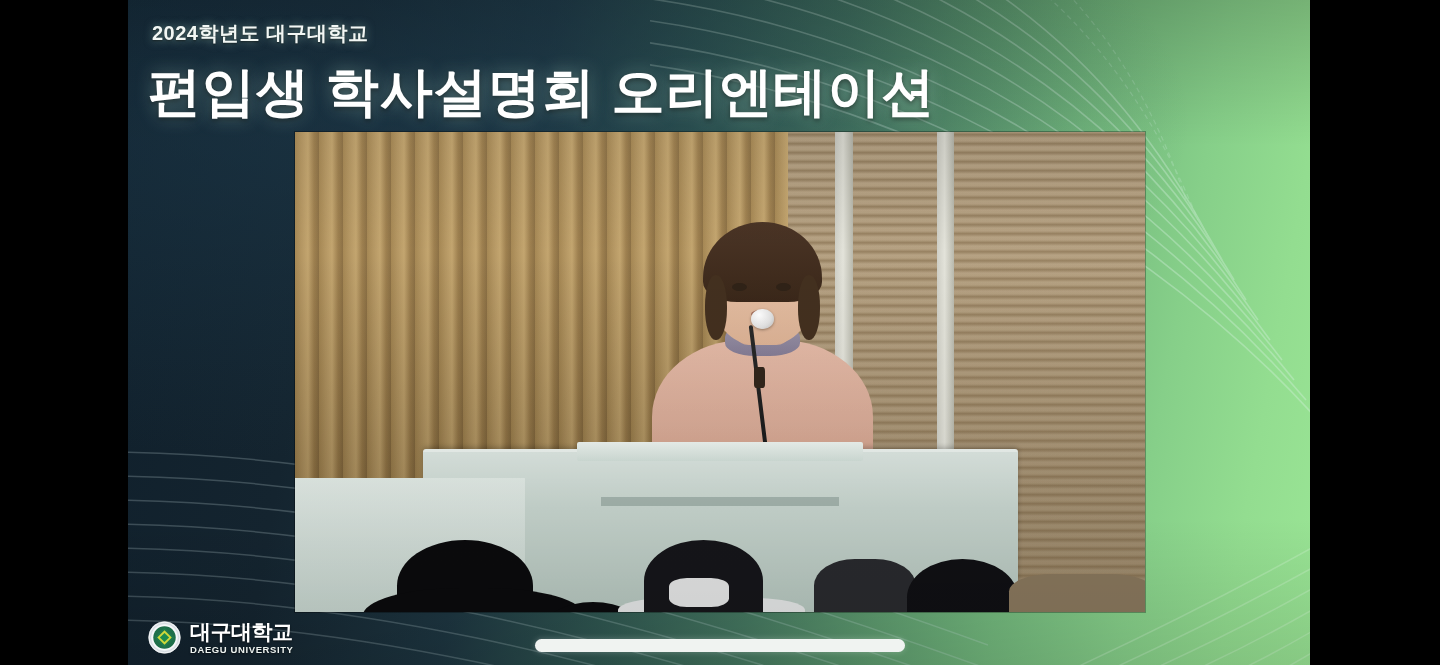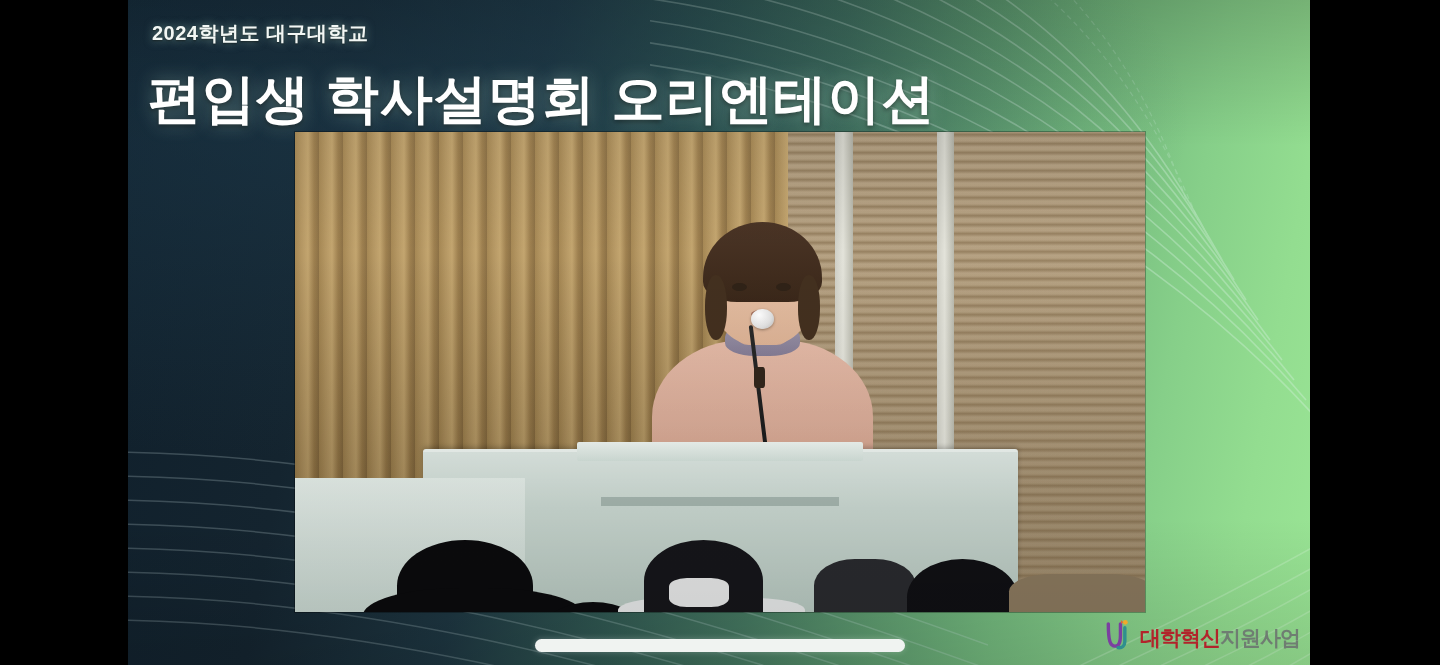--- a/index.html
+++ b/index.html
@@ -100,21 +100,21 @@
   #subtitle {
     font-size: 20px;
     font-weight: 700;
     letter-spacing: 0.5px;
     color: #f2f7f4;
     text-shadow: 0 0 10px rgba(180,230,210,0.55), 0 1px 2px rgba(0,0,0,0.65);
     margin-left: 4px;
     white-space: nowrap;
   }
   #title {
-    margin-top: 23px;
+    margin-top: 16px;
     font-size: 53px;
     font-weight: 800;
     letter-spacing: 1px;
     line-height: 1.08;
     color: #ffffff;
     text-shadow:
       0 0 18px rgba(190,235,215,0.40),
       0 2px 5px rgba(0,0,0,0.55);
     white-space: nowrap;
   }
@@ -439,32 +439,38 @@
         <div id="aud-mask"></div>
         <div id="chair-1"></div>
         <div class="audience-head" id="aud-4"></div>
         <div class="audience-head" id="aud-5"></div>
         <div id="aud-jacket"></div>
 
         <div id="video-grade"></div>
       </div>
     </div>
 
-
-    <div id="logo-innovation">
-      <svg id="uj-mark" viewBox="0 0 60 70">
-        <path d="M8 12 C 8 48, 12 58, 22 58 C 30 58, 33 50, 33 36 L 33 12" fill="none" stroke="#7b3fa0" stroke-width="7" stroke-linecap="round"></path>
-        <path d="M42 20 L 42 48 C 42 58, 36 62, 28 61" fill="none" stroke="#2e8f8f" stroke-width="7" stroke-linecap="round"></path>
-        <circle cx="43" cy="9" r="5" fill="#f0a92b"></circle>
-        <path d="M34 4 L 39 9 L 34 12 Z" fill="#e0633a"></path>
+    <div id="logo-daegu">
+      <svg id="daegu-emblem" viewBox="0 0 100 100">
+        <circle cx="50" cy="50" r="48" fill="#e9edf0" stroke="#ffffff" stroke-width="2"></circle>
+        <circle cx="50" cy="50" r="39" fill="#f7f9fa"></circle>
+        <circle cx="50" cy="50" r="34" fill="#1f6f4a"></circle>
+        <polygon points="50,20 80,50 50,80 20,50" fill="#1f7a4d"></polygon>
+        <polygon points="50,28 72,50 50,72 28,50" fill="#cfd93a"></polygon>
+        <polygon points="50,36 64,50 50,64 36,50" fill="#1d8c4e"></polygon>
+        <g fill="#7a8793" font-size="7" font-family="Liberation Sans, sans-serif">
+          <circle cx="50" cy="50" r="43" fill="none" stroke="#9aa6b0" stroke-width="0.8"></circle>
+        </g>
       </svg>
-      <div id="innov-text">
-        <span id="innov-a">대학혁신</span><span id="innov-b">지원사업</span>
+      <div id="daegu-text">
+        <span id="daegu-ko">대구대학교</span>
+        <span id="daegu-en">DAEGU UNIVERSITY</span>
       </div>
     </div>
+
 
   </div>
 
   <div class="letterbox" id="letterbox-left"></div>
   <div class="letterbox" id="letterbox-right"></div>
 
   <div id="scrubber-track">
     <div id="scrubber-fill"></div>
   </div>
 

